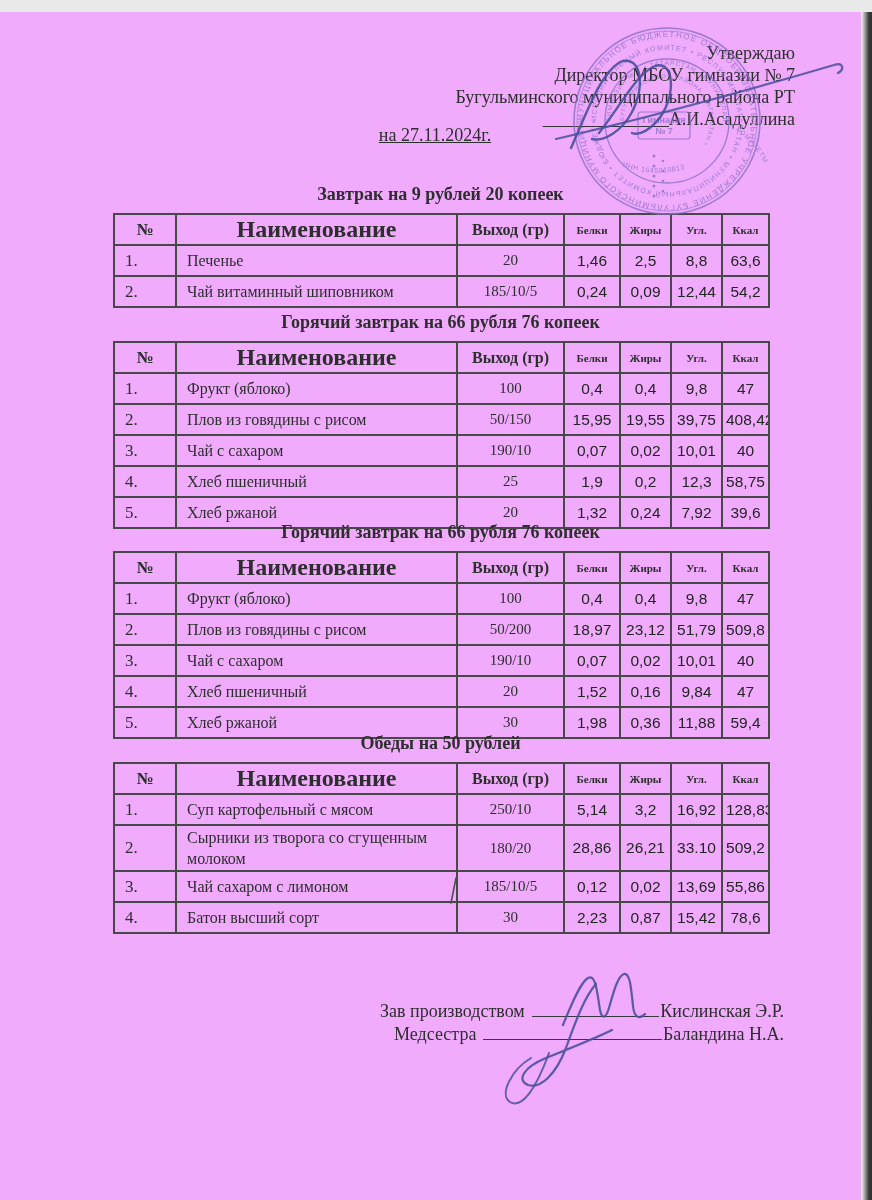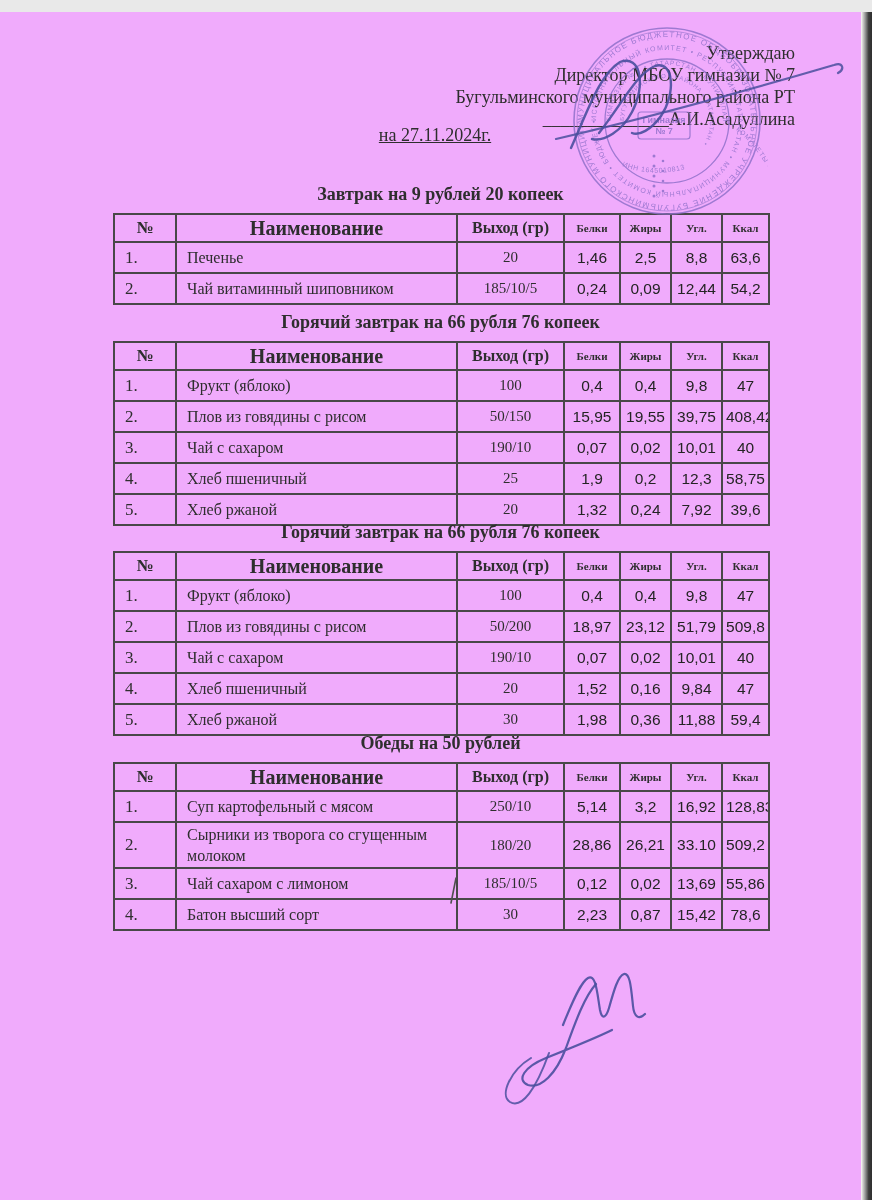--- a/index.html
+++ b/index.html
@@ -28,21 +28,21 @@
   .menu-title{font-size:26px;font-weight:bold;letter-spacing:3px;line-height:30px;}
   .menu-date{font-size:18px;text-decoration:underline;line-height:22px;}
   
   .section{position:absolute;left:113px;width:655px;z-index:2;}
   .sec-1{top:171px;} .sec-2{top:299px;} .sec-3{top:509px;} .sec-4{top:720px;}
   .section-heading{text-align:center;font-size:18px;font-weight:bold;line-height:22px;margin:0 0 8px 0;}
   table.menu{border-collapse:collapse;width:655px;table-layout:fixed;}
   table.menu th,table.menu td{border:2px solid var(--border);overflow:hidden;}
   table.menu th{height:24px;font-weight:bold;text-align:center;vertical-align:middle;padding:1px 2px;}
   .h-num{font-size:17px;}
-  .h-name{font-size:20px;}
+  .h-name{font-size:24px;}
   .h-out{font-size:16px;}
   .h-small{font-size:11px;font-weight:600;}
   table.menu td{height:27px;vertical-align:middle;padding:1px 3px;}
   .c-num{font-size:17px;text-align:left;padding-left:10px !important;}
   .c-name{font-size:16px;text-align:left;padding-left:10px !important;line-height:21px;border-radius:10px;}
   .c-out{font-size:15px;text-align:center;border-radius:15px;}
   .c-nut{font-family:"Liberation Sans",sans-serif;font-size:15.5px;text-align:center;color:#242424;}
   
   .sig-block{position:absolute;top:988px;left:380px;width:404px;z-index:2;font-size:18px;line-height:23px;}
   .sig-row{display:flex;align-items:baseline;height:23px;}
@@ -368,20 +368,32 @@
             <td class="c-nut">78,6</td>
           </tr>
         </tbody>
     </table>
   </div>
 
   <svg class="stray-mark" style="left:446px;top:864px;" width="16" height="30" viewBox="0 0 16 30">
     <path d="M 10 2 L 5 27" fill="none" stroke="#4f4f4f" stroke-width="1.6" stroke-linecap="round"></path>
   </svg>
 
+  <div class="sig-block">
+    <div class="sig-row">
+      <span class="lbl">Зав производством</span>
+      <span class="fill"></span>
+      <span class="nm">Кислинская Э.Р.</span>
+    </div>
+    <div class="sig-row second">
+      <span class="lbl">Медсестра</span>
+      <span class="fill"></span>
+      <span class="nm">Баландина Н.А.</span>
+    </div>
+  </div>
 
   <svg class="pen-svg" style="left:488px;top:945px;" width="190" height="160" viewBox="0 0 190 160">
     <path class="pen-stroke" stroke-width="2.2" opacity="0.9" d="M 75 68 C 85 43 93 25 100 21 C 108 17 109 35 112 53 C 114 63 118 61 121 51 C 126 33 130 19 136 17 C 142 16 143 30 145 49 C 146 60 151 63 157 57"></path>
     <path class="pen-stroke" stroke-width="2.2" opacity="0.9" d="M 124 73 C 108 81 78 93 58 101 C 36 110 28 123 40 128 C 53 132 68 117 78 91 C 88 63 97 39 108 27"></path>
     <path class="pen-stroke" stroke-width="2" opacity="0.85" d="M 61 96 C 48 132 34 152 22 145 C 11 138 23 113 43 101"></path>
   </svg>
 
 </div>
 
 </body></html>

